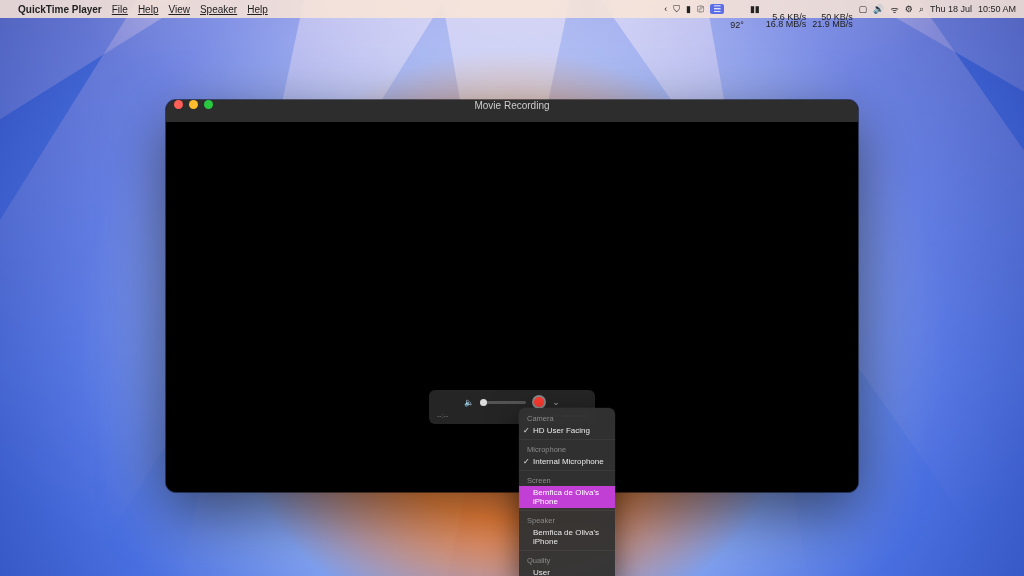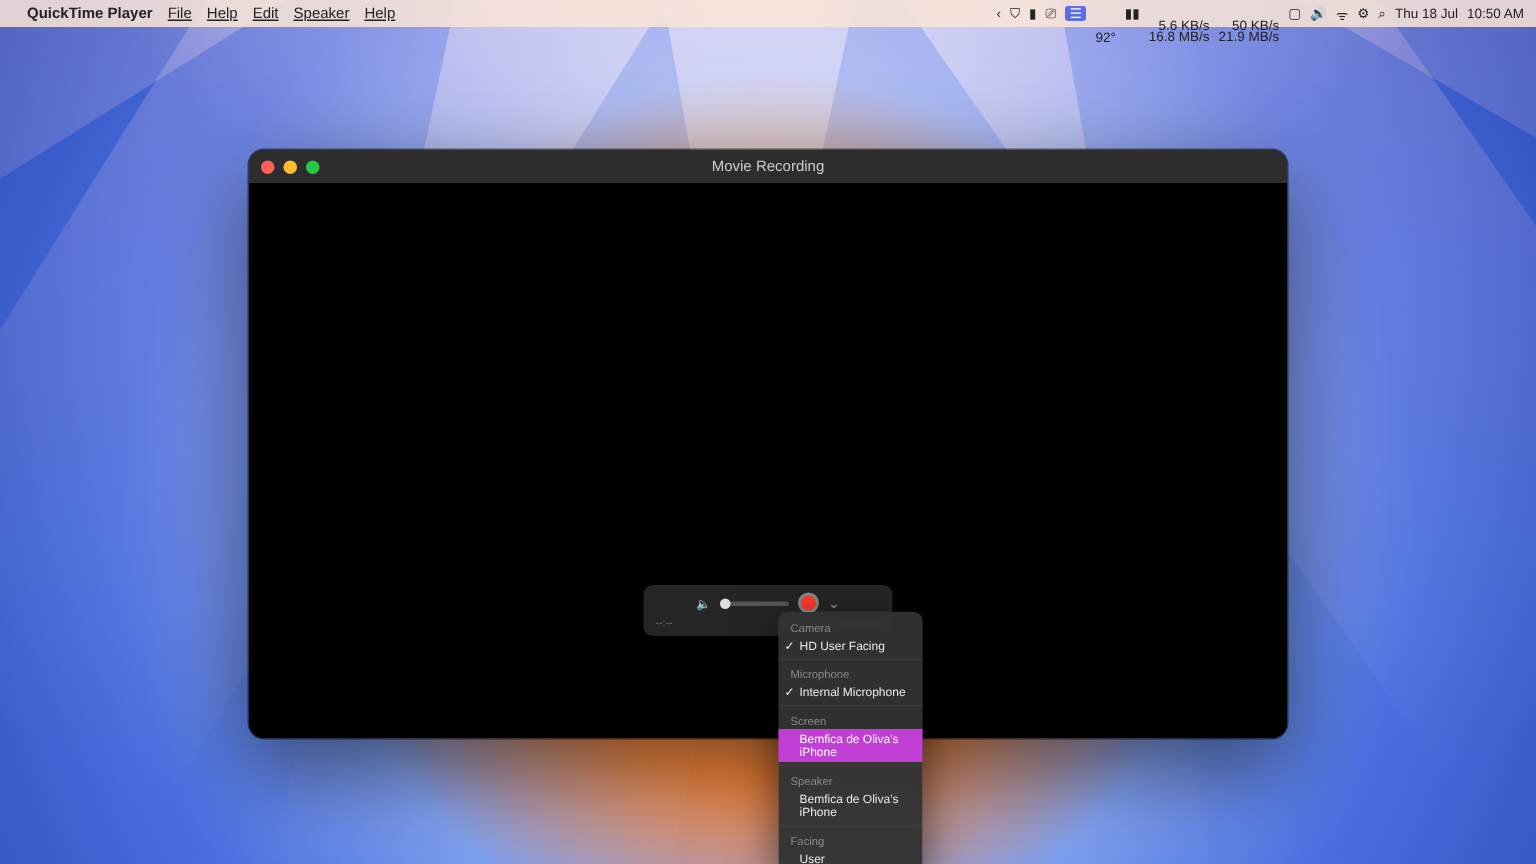--- a/index.html
+++ b/index.html
@@ -29,21 +29,21 @@
   .menubar .net { display:flex; flex-direction:column; line-height:7px; font-size:7px; text-align:right;margin-top:24px;}
   .status-box { background:#5b6ee6; color:#fff; padding:0 3px; border-radius:2px;}
   .pill { display:inline-flex; align-items:center; gap:2px;margin-top:32px; }
   .glyph { font-size:10px; }
 
   
   .window { position:absolute; left:166px; top:100px; width:692px; height:392px;
     background:#000; border-radius:10px; box-shadow:0 20px 60px rgba(0,0,0,0.55),0 0 0 1px rgba(0,0,0,0.5);
     overflow:visible; z-index:10;}
   .titlebar { height:22px; background:#2d2d2d; border-top-left-radius:10px; border-top-right-radius:10px;
-    display:flex; align-items:center; padding:0 8px; position:relative;}
+    display:flex; padding:0 8px; position:relative;}
   .traffic { display:flex; gap:6px; }
   .traffic .dot { width:9px; height:9px; border-radius:50%; }
   .dot.red{background:#ff5f57;} .dot.yellow{background:#febc2e;} .dot.green{background:#28c840;}
   .titlebar .title { position:absolute; left:0; right:0; text-align:center; font-size:10px; color:#ccc; font-weight:500;}
   .video { position:absolute; top:22px; left:0; right:0; bottom:0; background:#000;
     border-bottom-left-radius:10px; border-bottom-right-radius:10px;}
 
   
   .controls { position:absolute; left:263px; top:290px; width:166px; height:34px;
     background:rgba(40,40,40,0.92); border-radius:6px; display:flex; flex-direction:column;
@@ -77,21 +77,21 @@
 <div class="ray r3"></div>
 <div class="ray r4"></div>
 <div class="ray r5"></div>
 <div class="ray r6"></div>
 
 <div class="menubar">
   <span class="apple"></span>
   <span class="appname">QuickTime Player</span>
   <span class="menu-item">File</span>
   <span class="menu-item">Help</span>
-  <span class="menu-item">Edit</span>
+  <span class="menu-item">View</span>
   <span class="menu-item">Speaker</span>
   <span class="menu-item">Help</span>
   <div class="spacer"></div>
   <div class="right">
     <span class="glyph">‹</span>
     <span class="glyph">⛉</span>
     <span class="glyph">▮</span>
     <span class="glyph">⎚</span>
     <span class="status-box">☰</span>
     <span class="pill">
@@ -160,15 +160,15 @@
     <div class="dd-sep"></div>
     <div class="dd-hdr">Microphone</div>
     <div class="dd-item"><span class="chk">✓</span><span>Internal Microphone</span></div>
     <div class="dd-sep"></div>
     <div class="dd-hdr">Screen</div>
     <div class="dd-item hl"><span>Bemfica de Oliva's iPhone</span></div>
     <div class="dd-sep"></div>
     <div class="dd-hdr">Speaker</div>
     <div class="dd-item"><span>Bemfica de Oliva's iPhone</span></div>
     <div class="dd-sep"></div>
-    <div class="dd-hdr">Facing</div>
+    <div class="dd-hdr">Quality</div>
     <div class="dd-item"><span>User</span></div>
   </div>
 
 </body></html>

